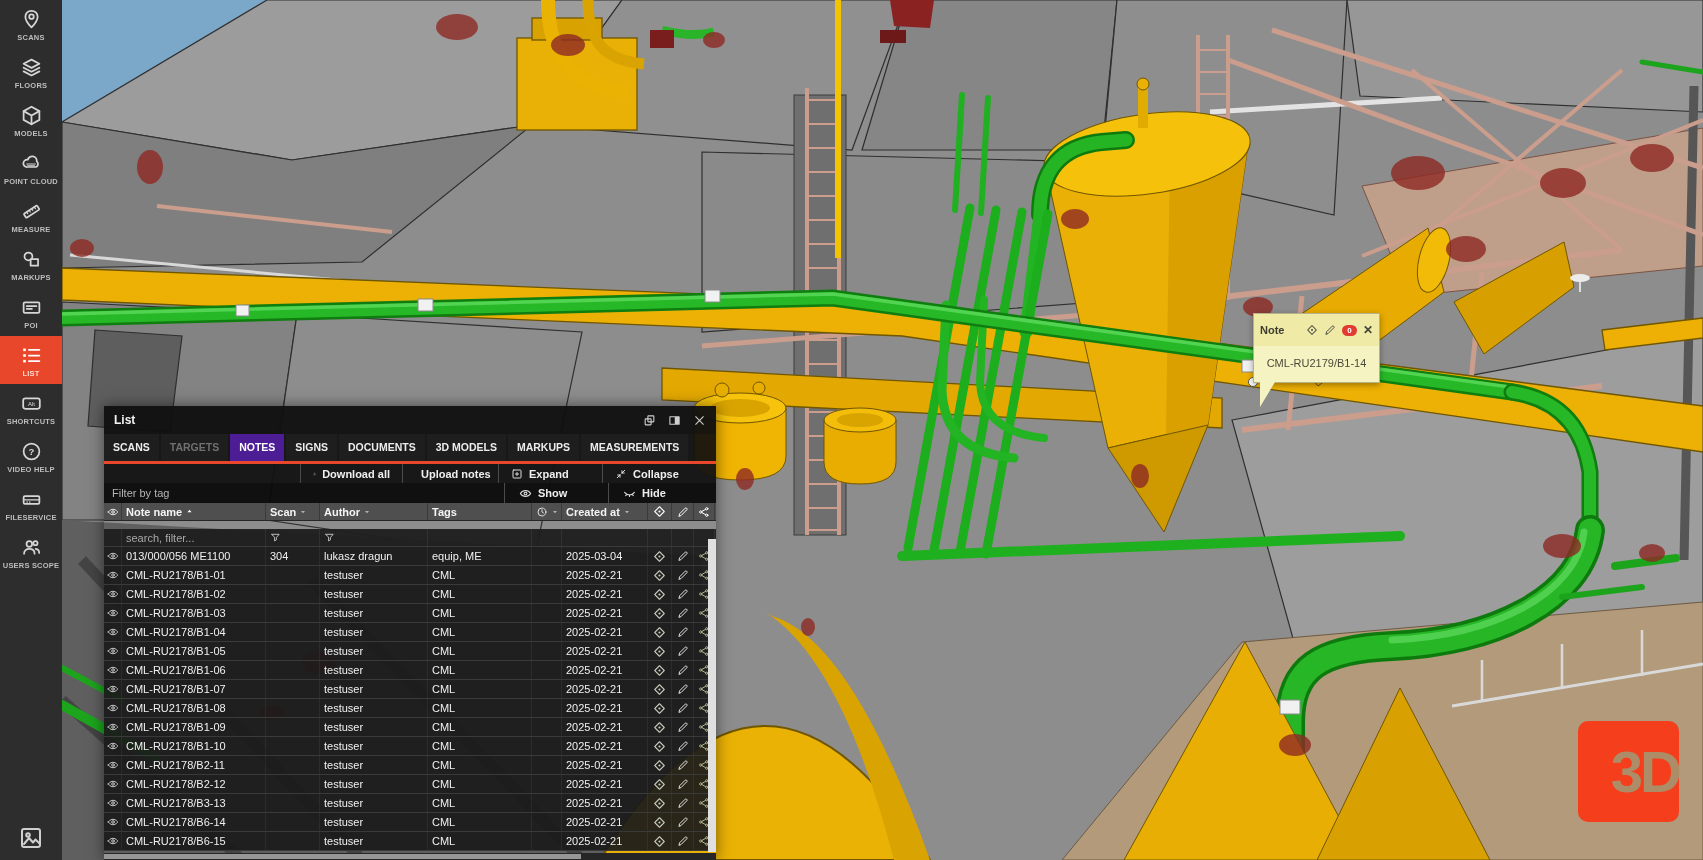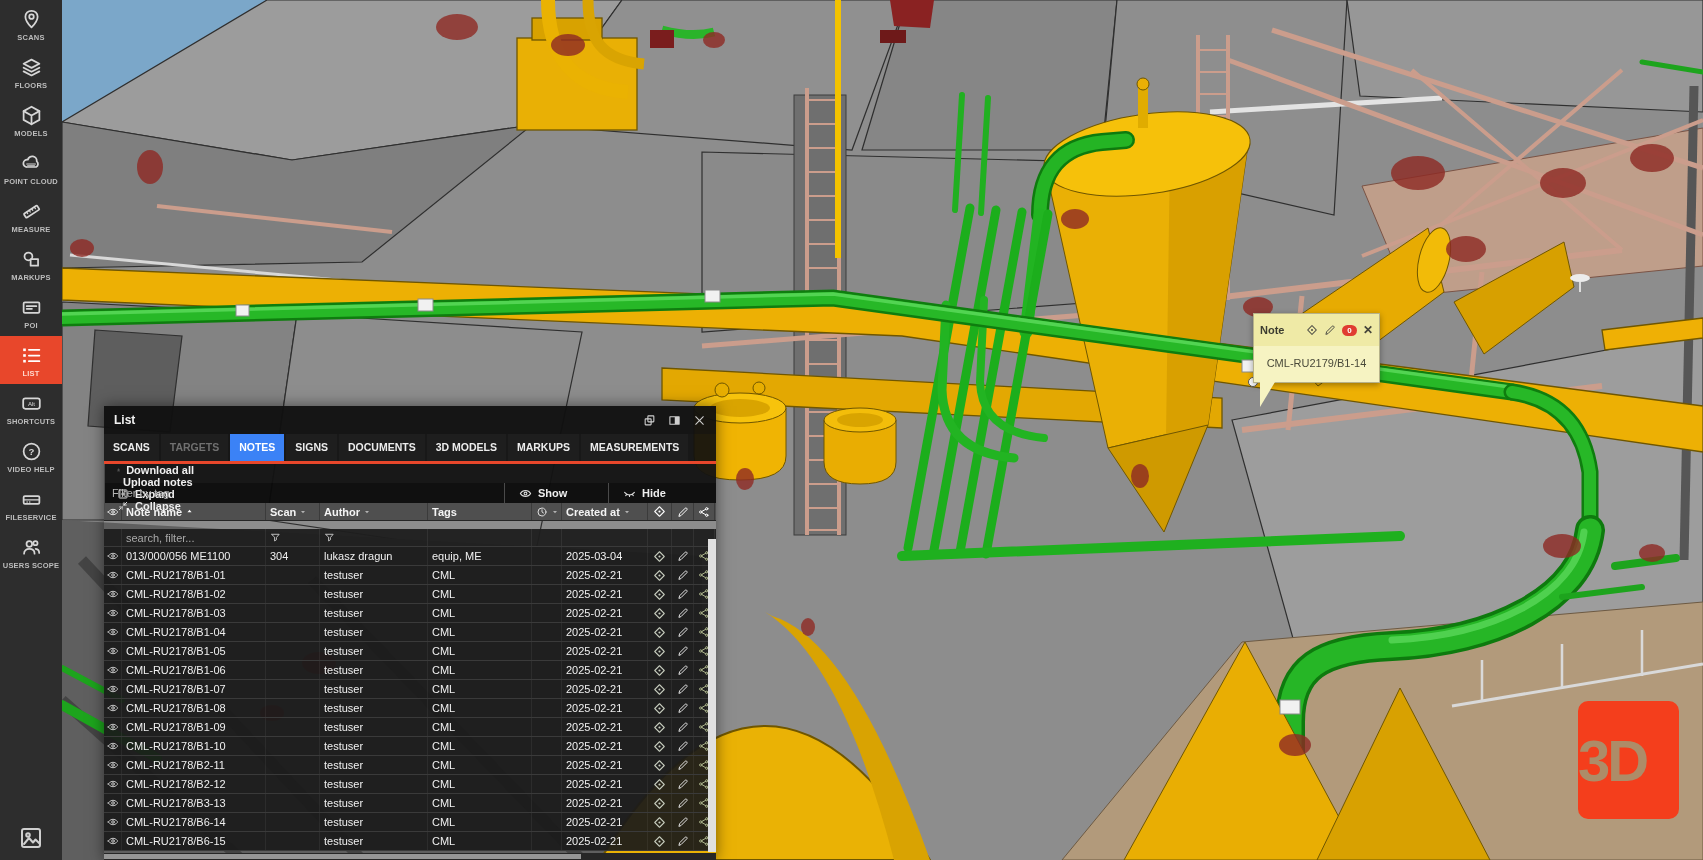--- a/index.html
+++ b/index.html
@@ -33,37 +33,37 @@
   .note-pop-title { font-size:11px; font-weight:bold; color:#3c3c30; flex:1 1 auto; }
   .note-pop-head svg { width:12px; height:12px; color:#4c4c44; flex:0 0 auto; cursor:pointer; }
   .note-badge { min-width:15px; height:11px; background:#e03c31; border-radius:7px; color:#fff;
     font-size:8px; font-weight:bold; display:flex; align-items:center; justify-content:center; cursor:pointer; }
   .note-close { font-size:12px; font-weight:bold; color:#44443a; cursor:pointer; line-height:1; }
   .note-pop-body { background:#f6f3c2; padding:11px 6px 13px; font-size:11px; color:#4a4a3a; text-align:center; }
   .note-tail { position:absolute; left:6px; top:100%; width:0; height:0;
     border-top:25px solid #f6f3c2; border-right:15px solid transparent; }
 
   
-  .logo3d { position:absolute; left:1578px; top:701px; width:101px; height:118px; background:#f43e1c;
-    border-radius:10px; display:flex; align-items:center; justify-content:flex-start; z-index:15; }
+  .logo3d { position:absolute; left:1578px; top:721px; width:101px; height:101px; background:#f43e1c;
+    border-radius:10px; display:flex; align-items:center; justify-content:flex-end; z-index:15; }
   .logo3d span { font-size:58px; font-weight:800; color:#ad8c68; letter-spacing:-3px; }
 
   
   .panel { position:absolute; left:104px; top:406px; width:612px; height:454px; z-index:30;
     box-shadow:0 0 14px rgba(0,0,0,.5); font-size:11px; color:#ececec; }
   .p-title { height:28px; background:rgba(16,16,16,.96); display:flex; align-items:center; padding:0 10px; }
   .p-title-text { font-size:12px; font-weight:bold; color:#f2f2f2; flex:1 1 auto; }
   .p-title svg { width:13px; height:13px; color:#cfcfcf; margin-left:12px; cursor:pointer; }
   .p-tabs { height:27px; background:rgba(14,14,14,.92); display:flex; overflow:hidden; }
   .p-tab { flex:0 0 auto; height:27px; line-height:27px; padding:0 9px; margin-right:2px;
     background:#1e1e1e; font-size:10.5px; font-weight:bold; color:#ececec; white-space:nowrap; cursor:pointer; }
   .p-tab.disabled { color:#707070; }
-  .p-tab.active { background:#3b82f6; color:#fff; }
+  .p-tab.active { background:#4c1d95; color:#fff; }
   .p-accent { height:3px; background:#e8472b; }
-  .p-toolbar { height:19px; background:rgba(18,18,18,.95); display:flex;flex-direction:column; }
+  .p-toolbar { height:19px; background:rgba(18,18,18,.95); display:flex; }
   .p-toolbar .spacer { width:196px; }
   .tb-btn { display:flex; align-items:center; gap:6px; padding:0 12px; border-left:1px solid #4a4a4a;
     font-weight:bold; color:#efefef; cursor:pointer; white-space:nowrap; }
   .tb-btn svg { width:12px; height:12px; color:#dcdcdc; }
   .tb-btn:nth-child(2){ width:102px; } .tb-btn:nth-child(3){ width:96px; }
   .tb-btn:nth-child(4){ width:104px; } .tb-btn:nth-child(5){ width:114px; }
   .p-filterrow { height:20px; background:rgba(10,10,10,.95); display:flex; }
   .tag-input { width:400px; background:transparent; border:0; outline:none; color:#ddd;
     font-size:11px; padding:0 8px; font-family:"Liberation Sans", sans-serif; }
   .tag-input::placeholder { color:#b5b5b5; opacity:1; }

